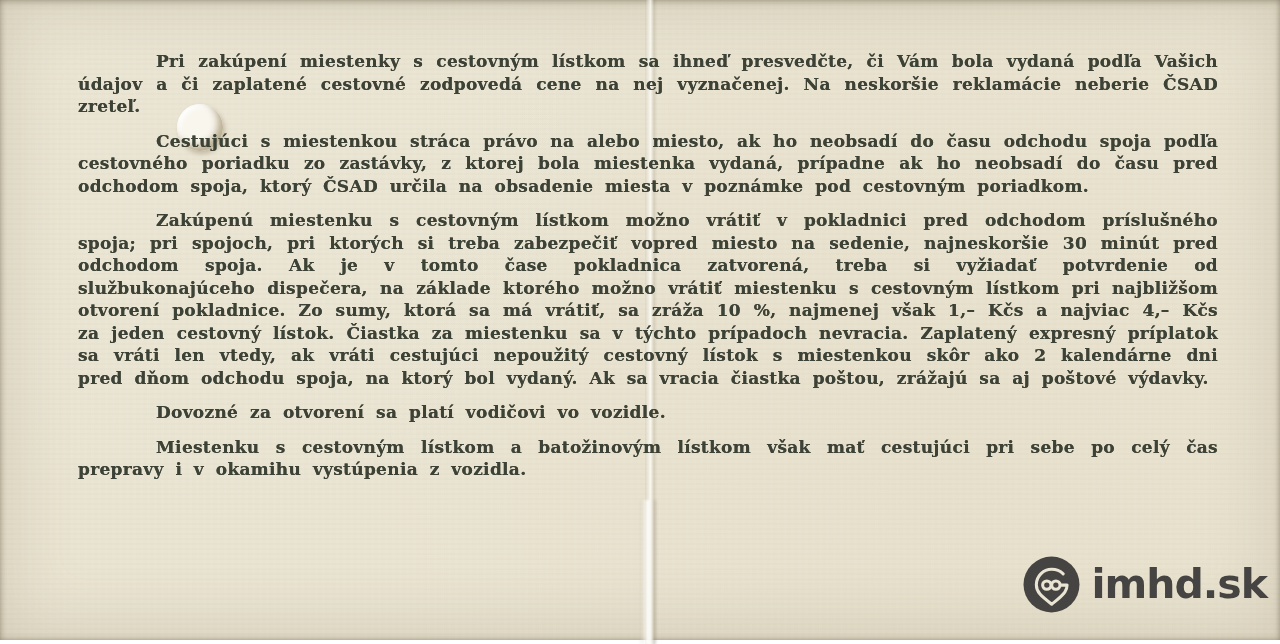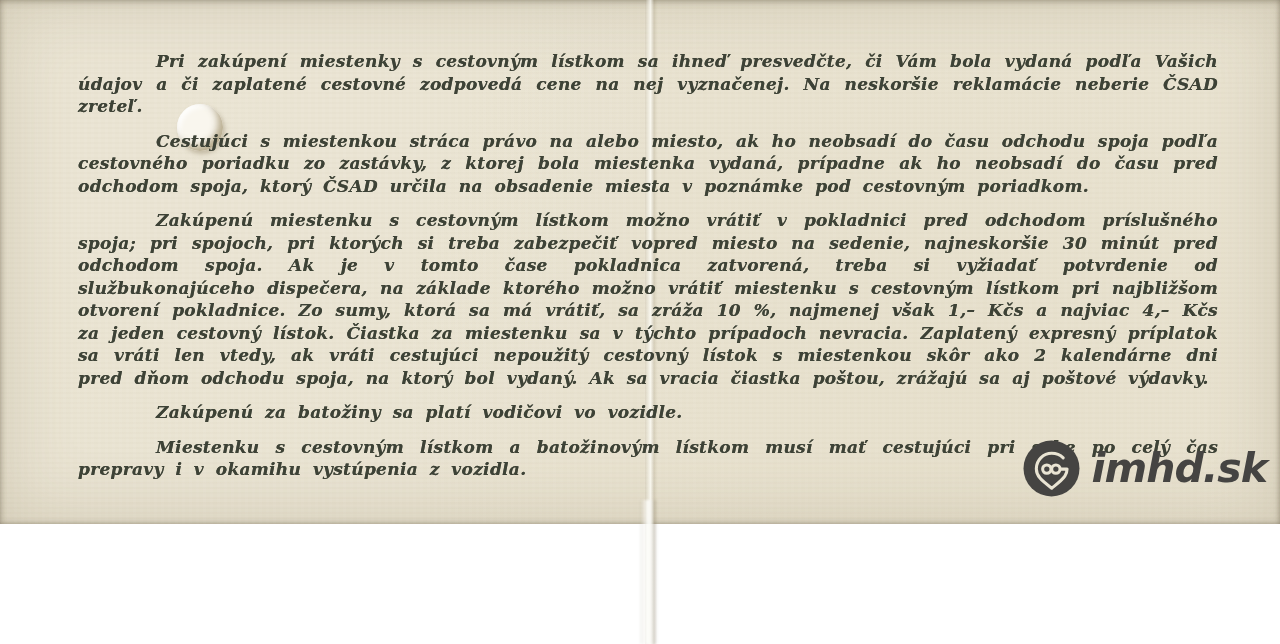--- a/index.html
+++ b/index.html
@@ -1,31 +1,30 @@
 <!DOCTYPE html>
 <html><head>
 <meta charset="utf-8">
 <style>
   html,body{margin:0;padding:0;}
   body{width:1280px;height:644px;overflow:hidden;font-family:"DejaVu Serif","Liberation Serif",serif;}
   .paper{
-    position:relative;width:1280px;height:524px;
+    position:relative;width:1280px;height:640px;
     background-color:#e9e3d1;
     background-image:
       radial-gradient(circle at 18% 25%, rgba(255,255,255,0.06), transparent 45%),
       radial-gradient(circle at 75% 70%, rgba(215,205,175,0.15), transparent 55%),
       repeating-linear-gradient(0deg, rgba(165,152,120,0.035) 0 2px, transparent 2px 5px),
       repeating-linear-gradient(90deg, rgba(255,255,255,0.05) 0 3px, transparent 3px 7px);
     box-shadow:
       inset 0 0 70px rgba(125,110,78,0.22),
       inset 0 4px 8px -3px rgba(70,60,40,0.35),
       inset 0 -3px 6px -2px rgba(70,60,40,0.2),
       inset 3px 0 6px -3px rgba(70,60,40,0.25),
       inset -3px 0 6px -3px rgba(70,60,40,0.25);
-    font-style: italic;
   }
   .text-block{
     position:absolute;left:78px;top:50px;width:1140px;
     color:#3d4236;
     font-size:17px;font-weight:700;line-height:22.5px;
     letter-spacing:0.3px;word-spacing:5.5px;
     text-align:justify;
   }
   .text-block p{
     margin:0 0 12px 0;
@@ -75,22 +74,22 @@
 
   <div class="fold-vertical"></div>
   <div class="fold-vertical-bottom"></div>
 
   <div class="punch-hole"></div>
 
   <div class="text-block">
     <p>Pri zakúpení miestenky s cestovným lístkom sa ihneď presvedčte, či Vám bola vydaná podľa Vašich údajov a či zaplatené cestovné zodpovedá cene na nej vyznačenej. Na neskoršie reklamácie neberie ČSAD zreteľ.</p>
     <p>Cestujúci s miestenkou stráca právo na alebo miesto, ak ho neobsadí do času odchodu spoja podľa cestovného poriadku zo zastávky, z ktorej bola miestenka vydaná, prípadne ak ho neobsadí do času pred odchodom spoja, ktorý ČSAD určila na obsadenie miesta v poznámke pod cestovným poriadkom.</p>
     <p>Zakúpenú miestenku s cestovným lístkom možno vrátiť v pokladnici pred odchodom príslušného spoja; pri spojoch, pri ktorých si treba zabezpečiť vopred miesto na sedenie, najneskoršie 30 minút pred odchodom spoja. Ak je v tomto čase pokladnica zatvorená, treba si vyžiadať potvrdenie od službukonajúceho dispečera, na základe ktorého možno vrátiť miestenku s cestovným lístkom pri najbližšom otvorení pokladnice. Zo sumy, ktorá sa má vrátiť, sa zráža 10 %, najmenej však 1,– Kčs a najviac 4,– Kčs za jeden cestovný lístok. Čiastka za miestenku sa v týchto prípadoch nevracia. Zaplatený expresný príplatok sa vráti len vtedy, ak vráti cestujúci nepoužitý cestovný lístok s miestenkou skôr ako 2 kalendárne dni pred dňom odchodu spoja, na ktorý bol vydaný. Ak sa vracia čiastka poštou, zrážajú sa aj poštové výdavky.</p>
-    <p>Zakúpenú za batožiny sa platí vodičovi vo vozidle.</p>
-    <p>Miestenku s cestovným lístkom a batožinovým lístkom musí mať cestujúci pri sebe po celý čas prepravy i v okamihu vystúpenia z vozidla.</p>
+    <p>Dovozné za otvorení sa platí vodičovi vo vozidle.</p>
+    <p>Miestenku s cestovným lístkom a batožinovým lístkom však mať cestujúci pri sebe po celý čas prepravy i v okamihu vystúpenia z vozidla.</p>
   </div>
 
   <div class="watermark">
     <span style="display:inline-block;line-height:0;">
       <svg width="57" height="57" viewBox="0 0 56 56" aria-hidden="true">
         <circle cx="28" cy="28" r="27.5" fill="#454442"></circle>
         <g fill="none" stroke="#e9e4d3" stroke-width="3" stroke-linecap="round" stroke-linejoin="round">
           <path d="M39.5 17.6 C36.7 14.8 32.6 13.1 28.2 13.1 C19.8 13.1 13.1 19.9 13.1 28.2 C13.1 35.4 17.6 39.2 28.2 47.4 C33.9 42.8 38.4 39.5 41.1 35.5 C42.6 33.3 43.3 31.1 43.3 28.6 L36.7 28.6"></path>
           <circle cx="23.4" cy="28.6" r="4.1"></circle>
           <circle cx="32.3" cy="28.6" r="4.1"></circle>

